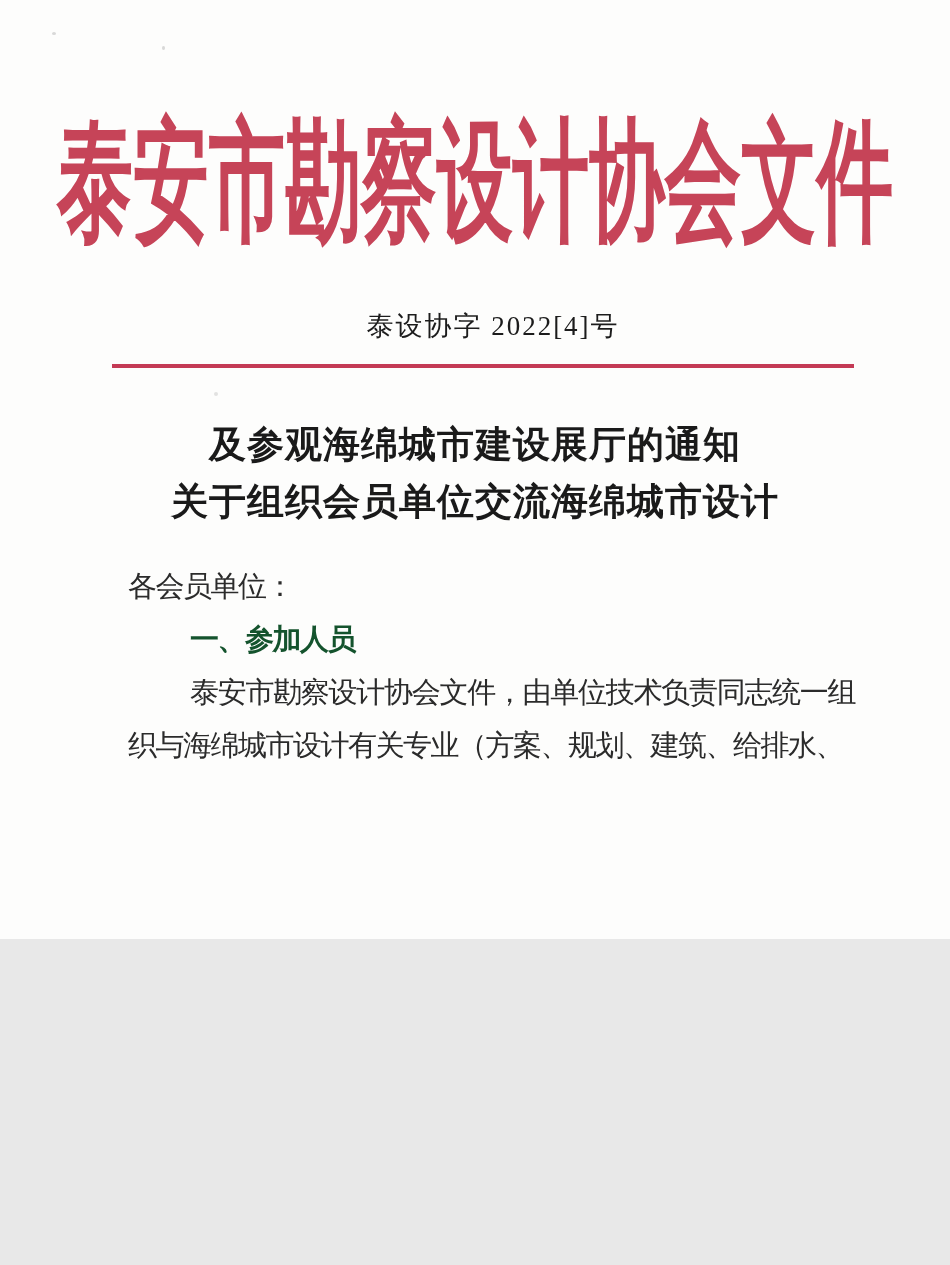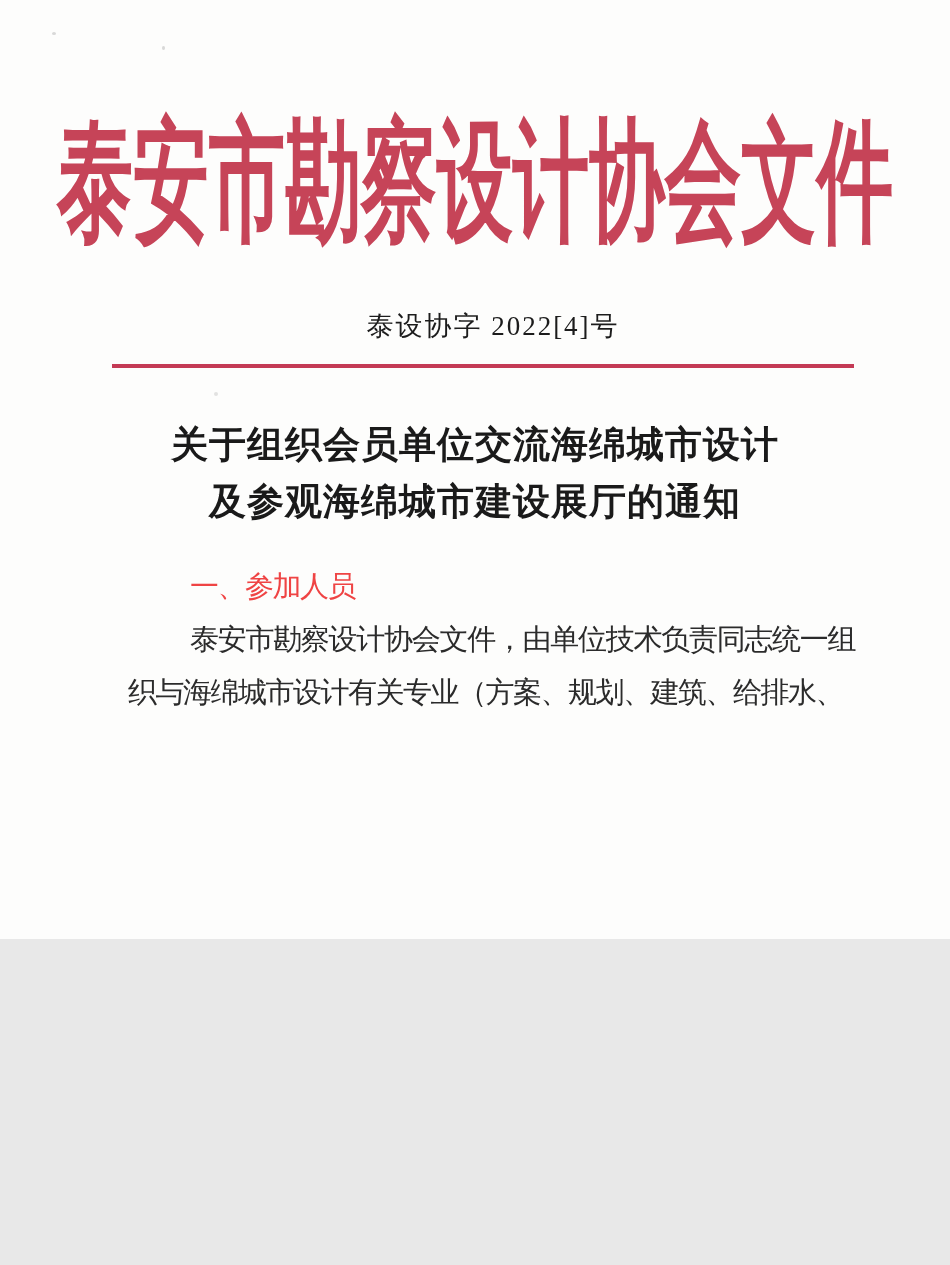--- a/index.html
+++ b/index.html
@@ -67,22 +67,22 @@
     font-size:29px;
     letter-spacing:-1.5px;
     line-height:53px;
     color:var(--ink-body);
     text-align:justify;
   }
   .salutation{ text-indent:0; }
   .para{ text-indent:62px; margin:0; }
   .section-heading{
     text-indent:62px;
-    font-weight:400;
-    color:#ef4444;
+    font-weight:700;
+    color:#14532d;
   }
   .page-number{
     position:absolute;
     top:1196px;left:0;width:950px;
     text-align:center;
     font-size:17px;
     color:#3a3a3a;
   }
   .scan-speck{
     position:absolute;
@@ -103,25 +103,26 @@
   <span class="scan-speck speck-2"></span>
   <span class="scan-speck speck-3"></span>
 
   <div class="letterhead">泰安市勘察设计协会文件</div>
 
   <div class="doc-number">泰设协字 2022[4]号</div>
 
   <div class="red-rule"></div>
 
   <div class="doc-title">
+    <div>及参观海绵城市建设展厅的通知</div>
     <div>关于组织会员单位交流海绵城市设计</div>
-    <div>及参观海绵城市建设展厅的通知</div>
   </div>
 
   <div class="body-text">
+    <div class="salutation">各会员单位：</div>
 
 
     <div class="section-heading">一、参加人员</div>
 
     <p class="para">泰安市勘察设计协会文件，由单位技术负责同志统一组织与海绵城市设计有关专业（方案、规划、建筑、给排水、</p>
   </div>
 
   <div class="page-number">1</div>
 
 </div>

